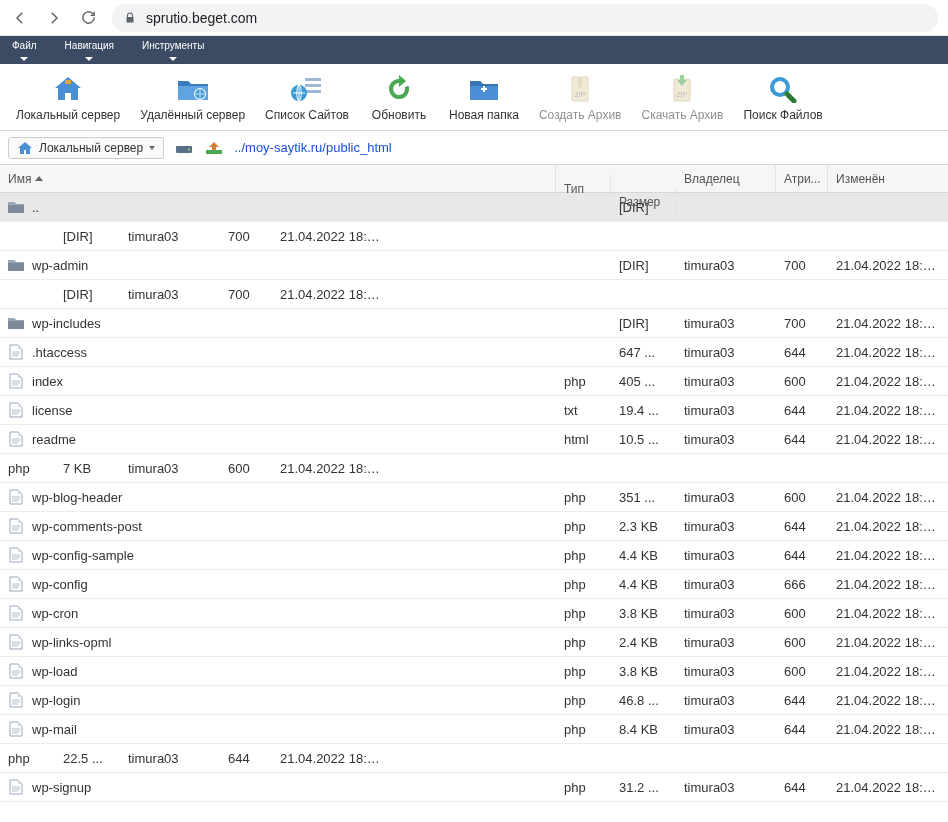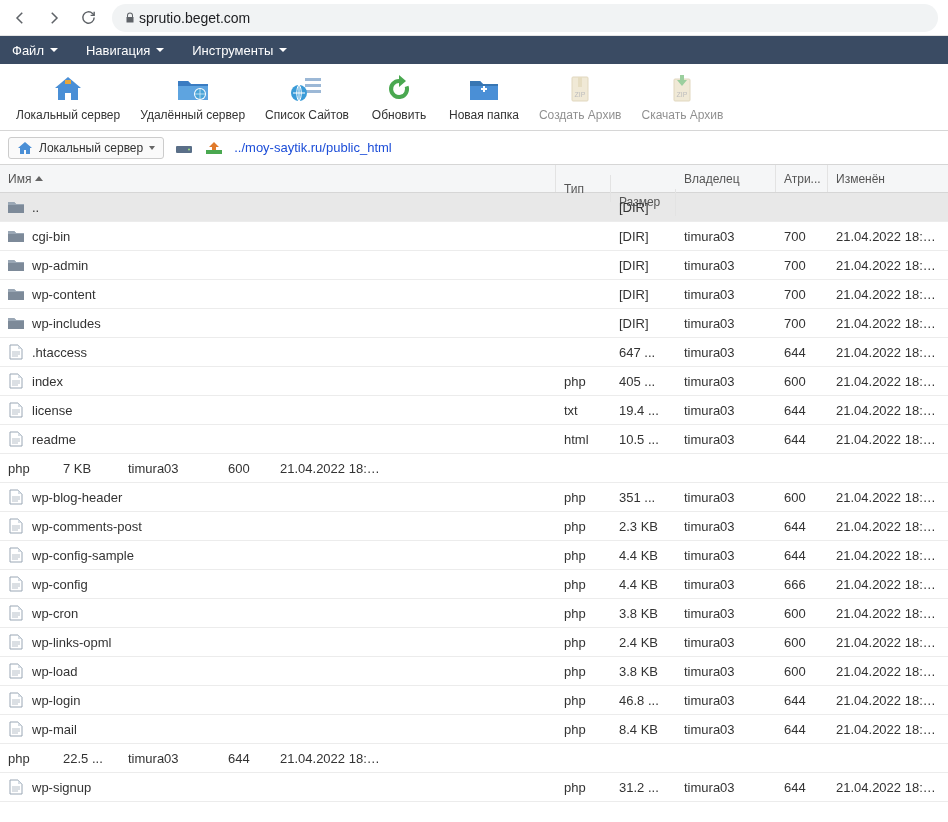--- a/index.html
+++ b/index.html
@@ -1,27 +1,27 @@
 <!DOCTYPE html>
 <html><head>
 <meta charset="utf-8">
 <style>
   * { box-sizing: border-box; margin: 0; padding: 0; }
   body { font-family: Arial, Helvetica, sans-serif; font-size: 13px; color: #333; background: #fff; width: 948px; overflow: hidden; }
 
   
   .browser-bar { display: flex; align-items: center; gap: 14px; padding: 6px 10px; background: #fff; border-bottom: 1px solid #e5e5e5; height: 36px; }
   .nav-icon { width: 20px; height: 20px; display: flex; align-items: center; justify-content: center; color: #616161; cursor: pointer; }
-  .address-box { flex: 1; display: flex; align-items: center; gap: 1px; background: #f1f3f4; border-radius: 16px; padding: 4px 12px; height: 28px; }
+  .address-box { flex: 1; display: flex; align-items: center; gap: 8px; background: #f1f3f4; border-radius: 16px; padding: 4px 12px; height: 28px; }
   .lock-icon { width: 14px; height: 14px; color: #5f6368; display: flex; align-items: center; }
   .url-text { color: #202124; font-size: 14px; }
 
   
   .menu-bar { display: flex; align-items: center; background: #3a4b63; color: #fff; height: 28px; padding: 0 8px; gap: 20px; }
-  .menu-item { display: flex; align-items: center; gap: 6px; font-size: 13px; cursor: pointer; padding: 0 4px; }
+  .menu-item { display: flex; align-items: center; gap: 6px; font-size: 10px; cursor: pointer; padding: 0 4px; flex-direction: column; }
   .menu-caret { width: 0; height: 0; border-left: 4px solid transparent; border-right: 4px solid transparent; border-top: 4px solid #fff; }
 
   
   .toolbar { display: flex; align-items: flex-start; background: #fff; border-bottom: 1px solid #d6d6d6; padding: 8px 6px 6px; }
   .tool-btn { display: flex; flex-direction: column; align-items: center; gap: 4px; padding: 2px 10px; cursor: pointer; min-width: 80px; }
   .tool-btn.disabled { opacity: 0.55; cursor: default; }
   .tool-icon { width: 34px; height: 30px; display: flex; align-items: center; justify-content: center; }
   .tool-label { font-size: 12px; color: #333; white-space: nowrap; }
 
   
@@ -167,20 +167,29 @@
   <div class="tool-btn disabled">
     <div class="tool-icon">
       <svg width="28" height="28" viewBox="0 0 28 28">
           <rect x="6" y="4" width="16" height="22" rx="1" fill="#e5d8b6" stroke="#c9b88a"></rect>
           <text x="14" y="22" font-size="7" text-anchor="middle" fill="#888">ZIP</text>
           <path fill="#4aa850" d="M14 0l5 6h-3v5h-4V6H9z" transform="rotate(180 14 5.5)"></path>
         </svg>
     </div>
     <span class="tool-label">Скачать Архив</span>
   </div>
+  <div class="tool-btn">
+    <div class="tool-icon">
+      <svg width="30" height="28" viewBox="0 0 30 28">
+          <circle cx="12" cy="12" r="8" fill="none" stroke="#3a9bd8" stroke-width="4"></circle>
+          <path stroke="#2c7a34" stroke-width="5" stroke-linecap="round" d="M19 19l7 7"></path>
+        </svg>
+    </div>
+    <span class="tool-label">Поиск Файлов</span>
+  </div>
 </div>
 
 <div class="path-bar">
   <div class="pb-btn">
     <span>
       <svg width="16" height="14" viewBox="0 0 16 14">
           <path fill="#4a8fd6" d="M8 1L1 7h2v6h4V9h2v4h4V7h2z"></path>
         </svg>
     </span>
     <span>Локальный сервер</span>
@@ -234,86 +243,68 @@
         </span>
         <span>..</span>
       </div>
       <div class="cell cell-type"></div>
       <div class="cell cell-size">[DIR]</div>
       <div class="cell cell-owner"></div>
       <div class="cell cell-attr"></div>
       <div class="cell cell-date"></div>
     </div>
     <div class="row">
+      <div class="cell cell-type"></div>
+      <div class="cell cell-size">[DIR]</div>
+      <div class="cell cell-owner">timura03</div>
+      <div class="cell cell-attr">700</div>
+      <div class="cell cell-date">21.04.2022 18:12...</div>
+    </div>
+    <div class="row">
       <div class="cell cell-name">
         <span class="file-icon">
           <svg width="16" height="14" viewBox="0 0 16 14">
             <path fill="#7d8a99" d="M0 2h6l2 2h8v9H0z"></path>
             <path fill="#9aa7b5" d="M0 2h6l2 2h8v1H0z"></path>
           </svg>
         </span>
-        <span>cgi-bin</span>
+        <span>wp-admin</span>
       </div>
       <div class="cell cell-type"></div>
       <div class="cell cell-size">[DIR]</div>
       <div class="cell cell-owner">timura03</div>
       <div class="cell cell-attr">700</div>
-      <div class="cell cell-date">21.04.2022 18:12...</div>
+      <div class="cell cell-date">21.04.2022 18:13...</div>
+    </div>
+    <div class="row">
+      <div class="cell cell-type"></div>
+      <div class="cell cell-size">[DIR]</div>
+      <div class="cell cell-owner">timura03</div>
+      <div class="cell cell-attr">700</div>
+      <div class="cell cell-date">21.04.2022 18:13...</div>
     </div>
     <div class="row">
       <div class="cell cell-name">
         <span class="file-icon">
           <svg width="16" height="14" viewBox="0 0 16 14">
             <path fill="#7d8a99" d="M0 2h6l2 2h8v9H0z"></path>
             <path fill="#9aa7b5" d="M0 2h6l2 2h8v1H0z"></path>
           </svg>
         </span>
-        <span>wp-admin</span>
+        <span>wp-includes</span>
       </div>
       <div class="cell cell-type"></div>
       <div class="cell cell-size">[DIR]</div>
       <div class="cell cell-owner">timura03</div>
       <div class="cell cell-attr">700</div>
       <div class="cell cell-date">21.04.2022 18:13...</div>
     </div>
     <div class="row">
       <div class="cell cell-name">
         <span class="file-icon">
-          <svg width="16" height="14" viewBox="0 0 16 14">
-            <path fill="#7d8a99" d="M0 2h6l2 2h8v9H0z"></path>
-            <path fill="#9aa7b5" d="M0 2h6l2 2h8v1H0z"></path>
-          </svg>
-        </span>
-        <span>wp-content</span>
-      </div>
-      <div class="cell cell-type"></div>
-      <div class="cell cell-size">[DIR]</div>
-      <div class="cell cell-owner">timura03</div>
-      <div class="cell cell-attr">700</div>
-      <div class="cell cell-date">21.04.2022 18:13...</div>
-    </div>
-    <div class="row">
-      <div class="cell cell-name">
-        <span class="file-icon">
-          <svg width="16" height="14" viewBox="0 0 16 14">
-            <path fill="#7d8a99" d="M0 2h6l2 2h8v9H0z"></path>
-            <path fill="#9aa7b5" d="M0 2h6l2 2h8v1H0z"></path>
-          </svg>
-        </span>
-        <span>wp-includes</span>
-      </div>
-      <div class="cell cell-type"></div>
-      <div class="cell cell-size">[DIR]</div>
-      <div class="cell cell-owner">timura03</div>
-      <div class="cell cell-attr">700</div>
-      <div class="cell cell-date">21.04.2022 18:13...</div>
-    </div>
-    <div class="row">
-      <div class="cell cell-name">
-        <span class="file-icon">
           <svg width="14" height="16" viewBox="0 0 14 16">
             <path fill="#fff" stroke="#9aa7b5" d="M1 1h8l4 4v10H1z"></path>
             <path fill="#d6dde4" d="M9 1v4h4"></path>
             <path stroke="#b7c0c9" d="M3 8h8M3 10h8M3 12h6"></path>
           </svg>
         </span>
         <span>.htaccess</span>
       </div>
       <div class="cell cell-type"></div>
       <div class="cell cell-size">647 ...</div>

